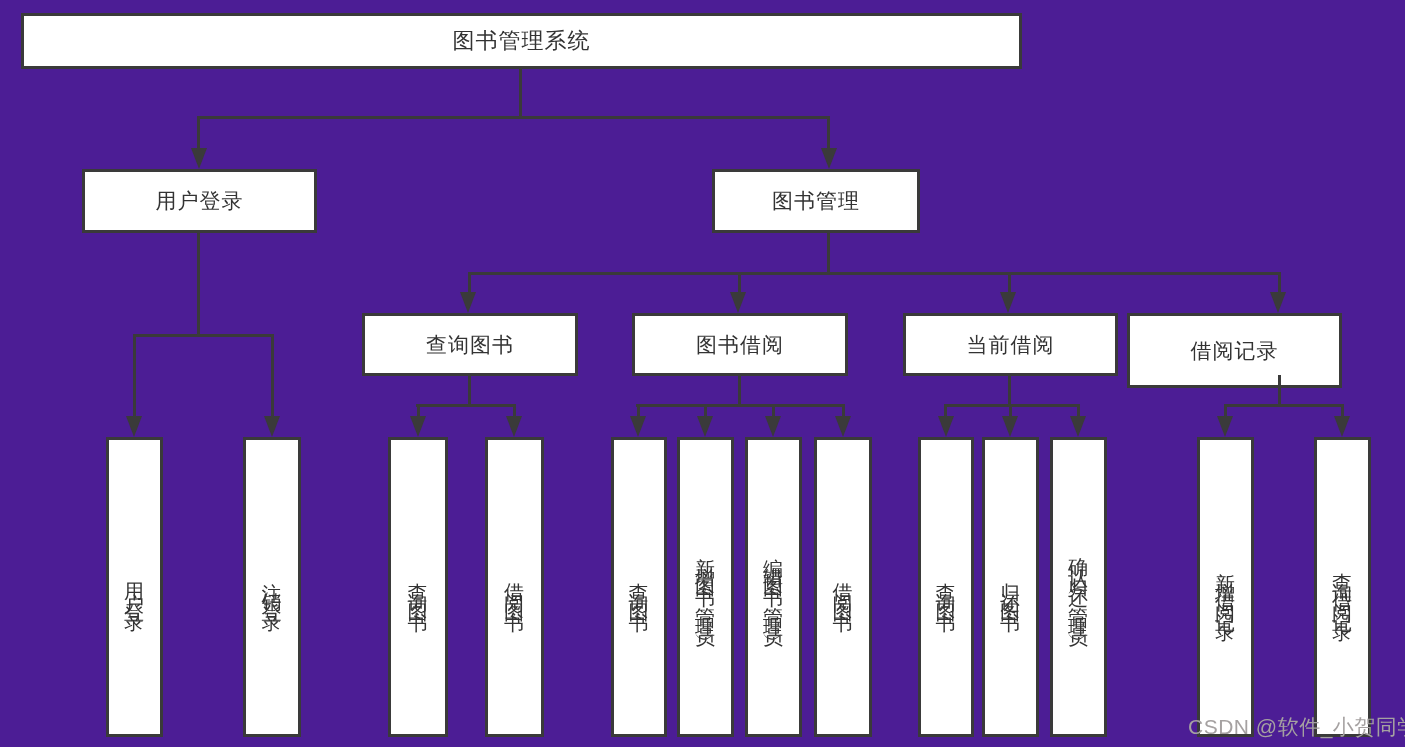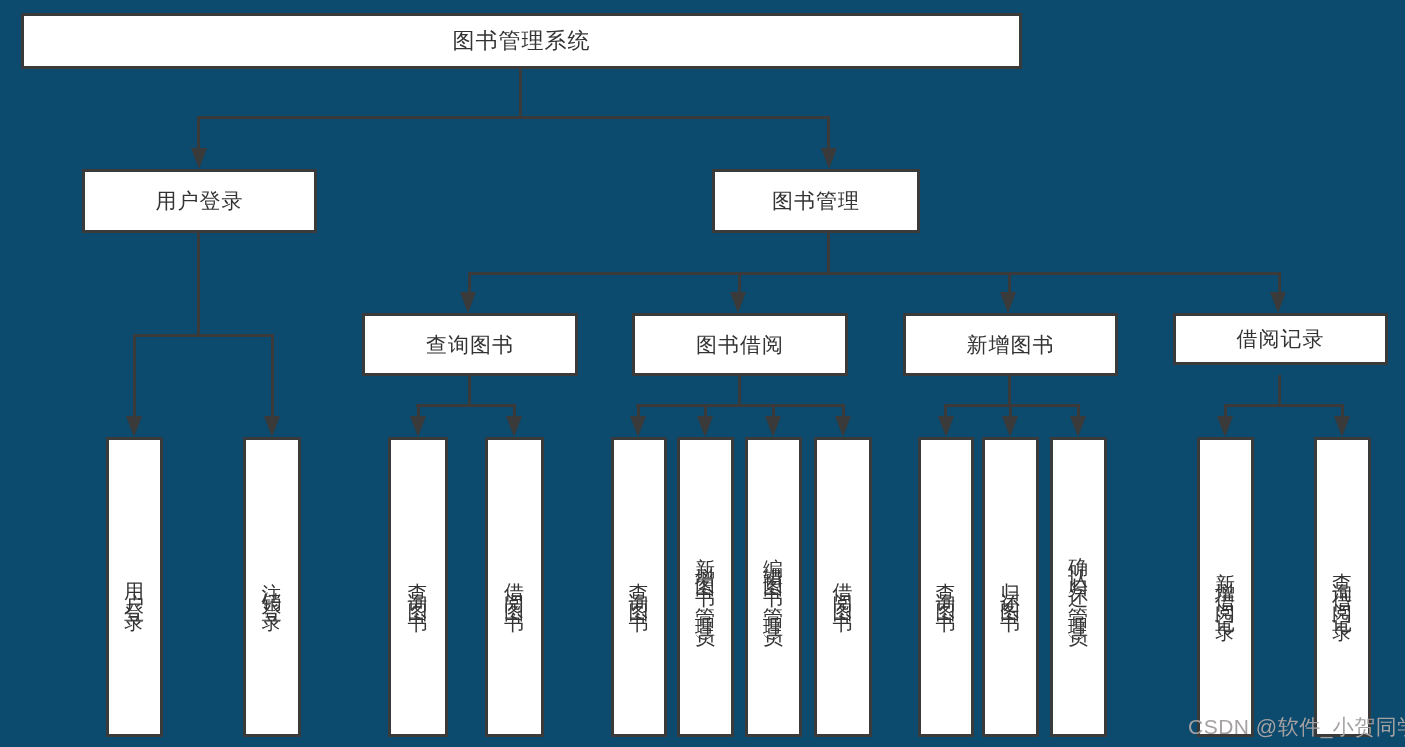--- a/index.html
+++ b/index.html
@@ -1,17 +1,17 @@
 <!DOCTYPE html>
 <html><head>
 <meta charset="utf-8">
 <style>
   html,body{margin:0;padding:0;background:#ffffff;}
   .stage{
-    position:relative;width:1405px;height:747px;background:#0c4a6e;overflow:hidden;
+    position:relative;width:1405px;height:747px;background:#4c1d95;overflow:hidden;
     font-family:"Liberation Sans","DejaVu Sans",sans-serif;
   }
   .hbox{
     position:absolute;box-sizing:border-box;background:#ffffff;
     border:3px solid #3a3a3a;display:flex;align-items:center;justify-content:center;
     color:#333333;font-size:21px;letter-spacing:1px;white-space:nowrap;
   }
   .vbox{
     position:absolute;box-sizing:border-box;background:#ffffff;
     border:3px solid #3a3a3a;display:flex;align-items:center;justify-content:center;
@@ -49,23 +49,23 @@
     <span>图书管理</span>
   </div>
 
   <div class="hbox" style="left:362px;top:313px;width:216px;height:63px;">
     <span>查询图书</span>
   </div>
   <div class="hbox" style="left:632px;top:313px;width:216px;height:63px;">
     <span>图书借阅</span>
   </div>
   <div class="hbox" style="left:903px;top:313px;width:215px;height:63px;">
-    <span>新增图书</span>
+    <span>当前借阅</span>
   </div>
-  <div class="hbox" style="left:1173px;top:313px;width:215px;height:52px;">
+  <div class="hbox" style="left:1127px;top:313px;width:215px;height:75px;">
     <span>借阅记录</span>
   </div>
 
   <div class="vbox" style="left:106px;width:57px;">
     <span class="vtext">用户登录</span>
   </div>
   <div class="vbox" style="left:243px;width:58px;">
     <span class="vtext">注销登录</span>
   </div>
 

